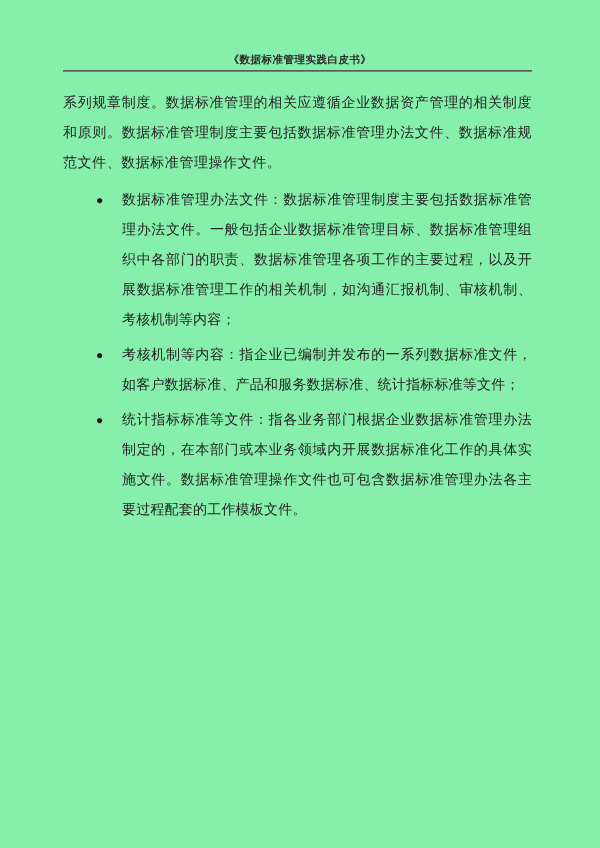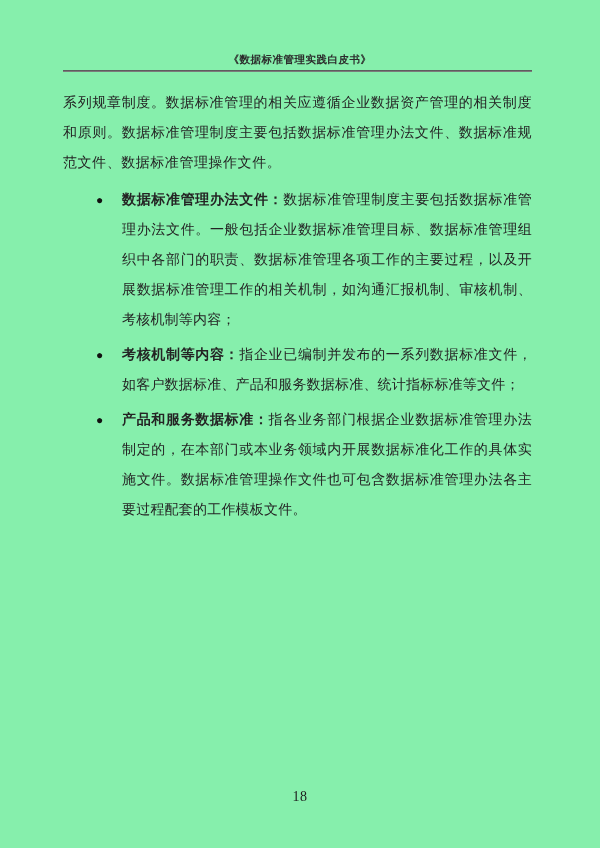--- a/index.html
+++ b/index.html
@@ -67,21 +67,21 @@
   .bullet-marker {
     position: absolute;
     left: 33px;
     top: 0;
     line-height: 30px;
     font-size: 12px;
     color: #111111;
     letter-spacing: 0;
   }
   .term {
-    font-weight: 700;
+    font-weight: 400;
   }
   .page-number {
     position: absolute;
     top: 789px;
     left: 0;
     width: 100%;
     text-align: center;
     font-size: 14px;
     letter-spacing: 0.5px;
     color: #1c1c1c;
@@ -104,21 +104,20 @@
 
       <li class="bullet-item">
         <span class="bullet-marker">●</span><span class="term">数据标准管理办法文件：</span><span>数据标准管理制度主要包括数据标准管理办法文件。一般包括企业数据标准管理目标、数据标准管理组织中各部门的职责、数据标准管理各项工作的主要过程，以及开展数据标准管理工作的相关机制，如沟通汇报机制、审核机制、考核机制等内容；</span>
       </li>
 
       <li class="bullet-item">
         <span class="bullet-marker">●</span><span class="term">考核机制等内容：</span><span>指企业已编制并发布的一系列数据标准文件，如客户数据标准、产品和服务数据标准、统计指标标准等文件；</span>
       </li>
 
       <li class="bullet-item">
-        <span class="bullet-marker">●</span><span class="term">产品和服务数据标准：</span><span>指各业务部门根据企业数据标准管理办法制定的，在本部门或本业务领域内开展数据标准化工作的具体实施文件。数据标准管理操作文件也可包含数据标准管理办法各主要过程配套的工作模板文件。</span>
+        <span class="bullet-marker">●</span><span class="term">统计指标标准等文件：</span><span>指各业务部门根据企业数据标准管理办法制定的，在本部门或本业务领域内开展数据标准化工作的具体实施文件。数据标准管理操作文件也可包含数据标准管理办法各主要过程配套的工作模板文件。</span>
       </li>
 
     </ul>
   </div>
 
-  <div class="page-number">18</div>
 
 </div>
 
 </body></html>

